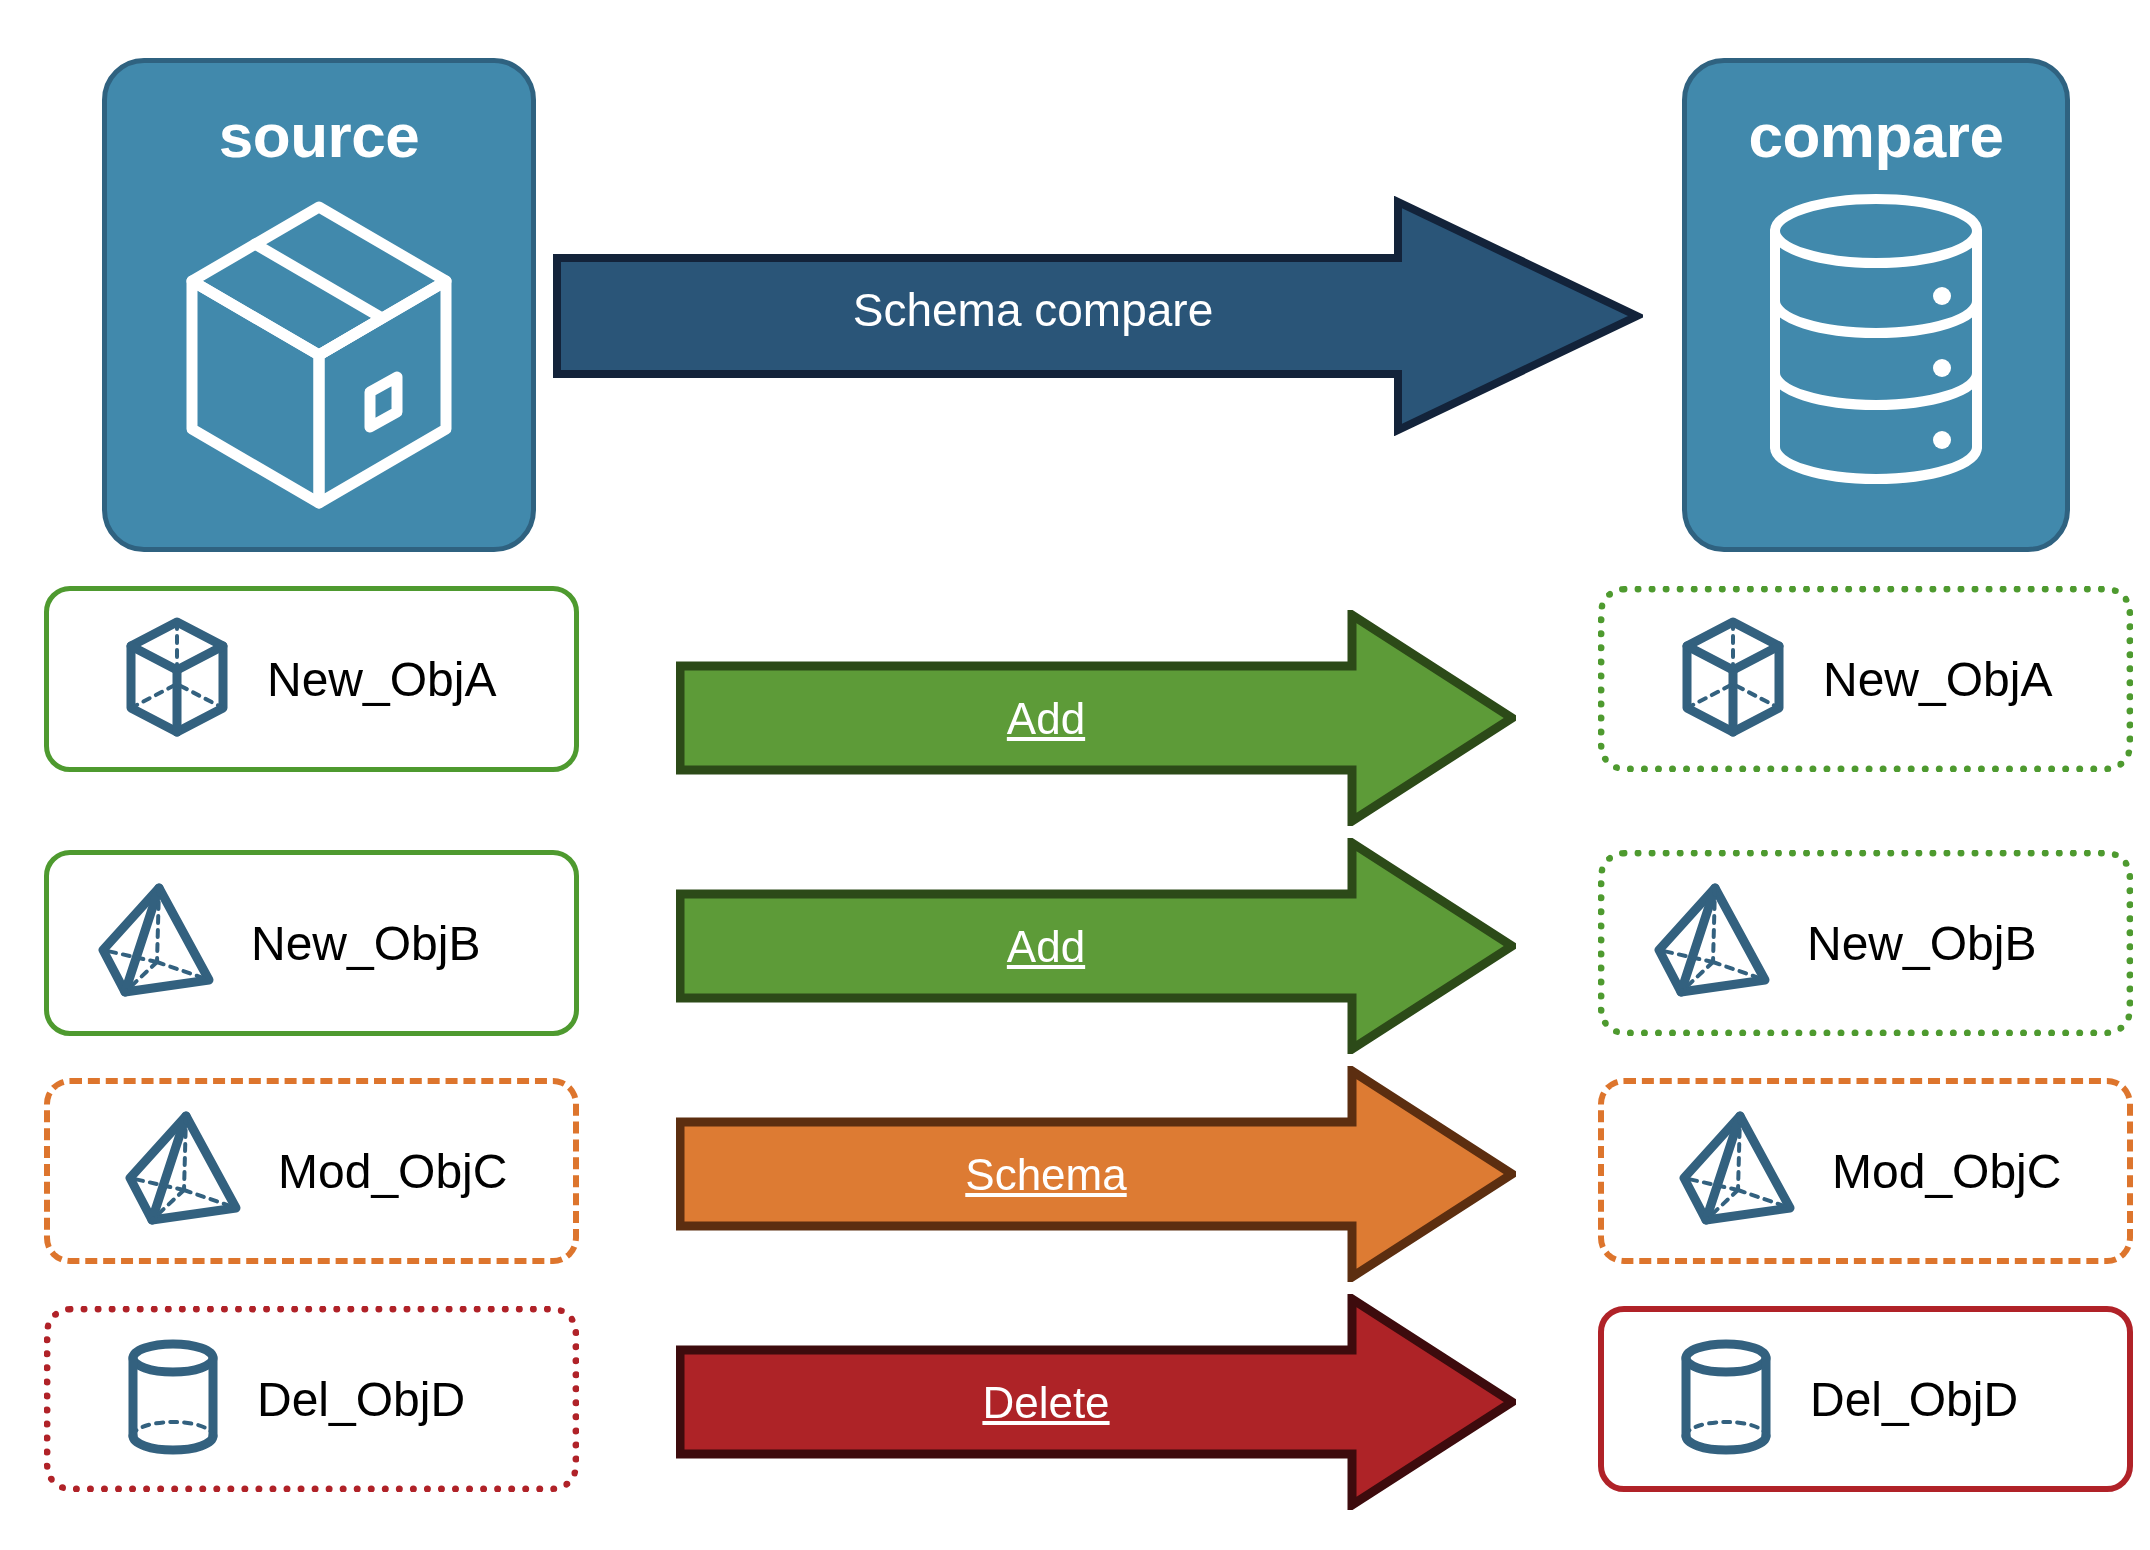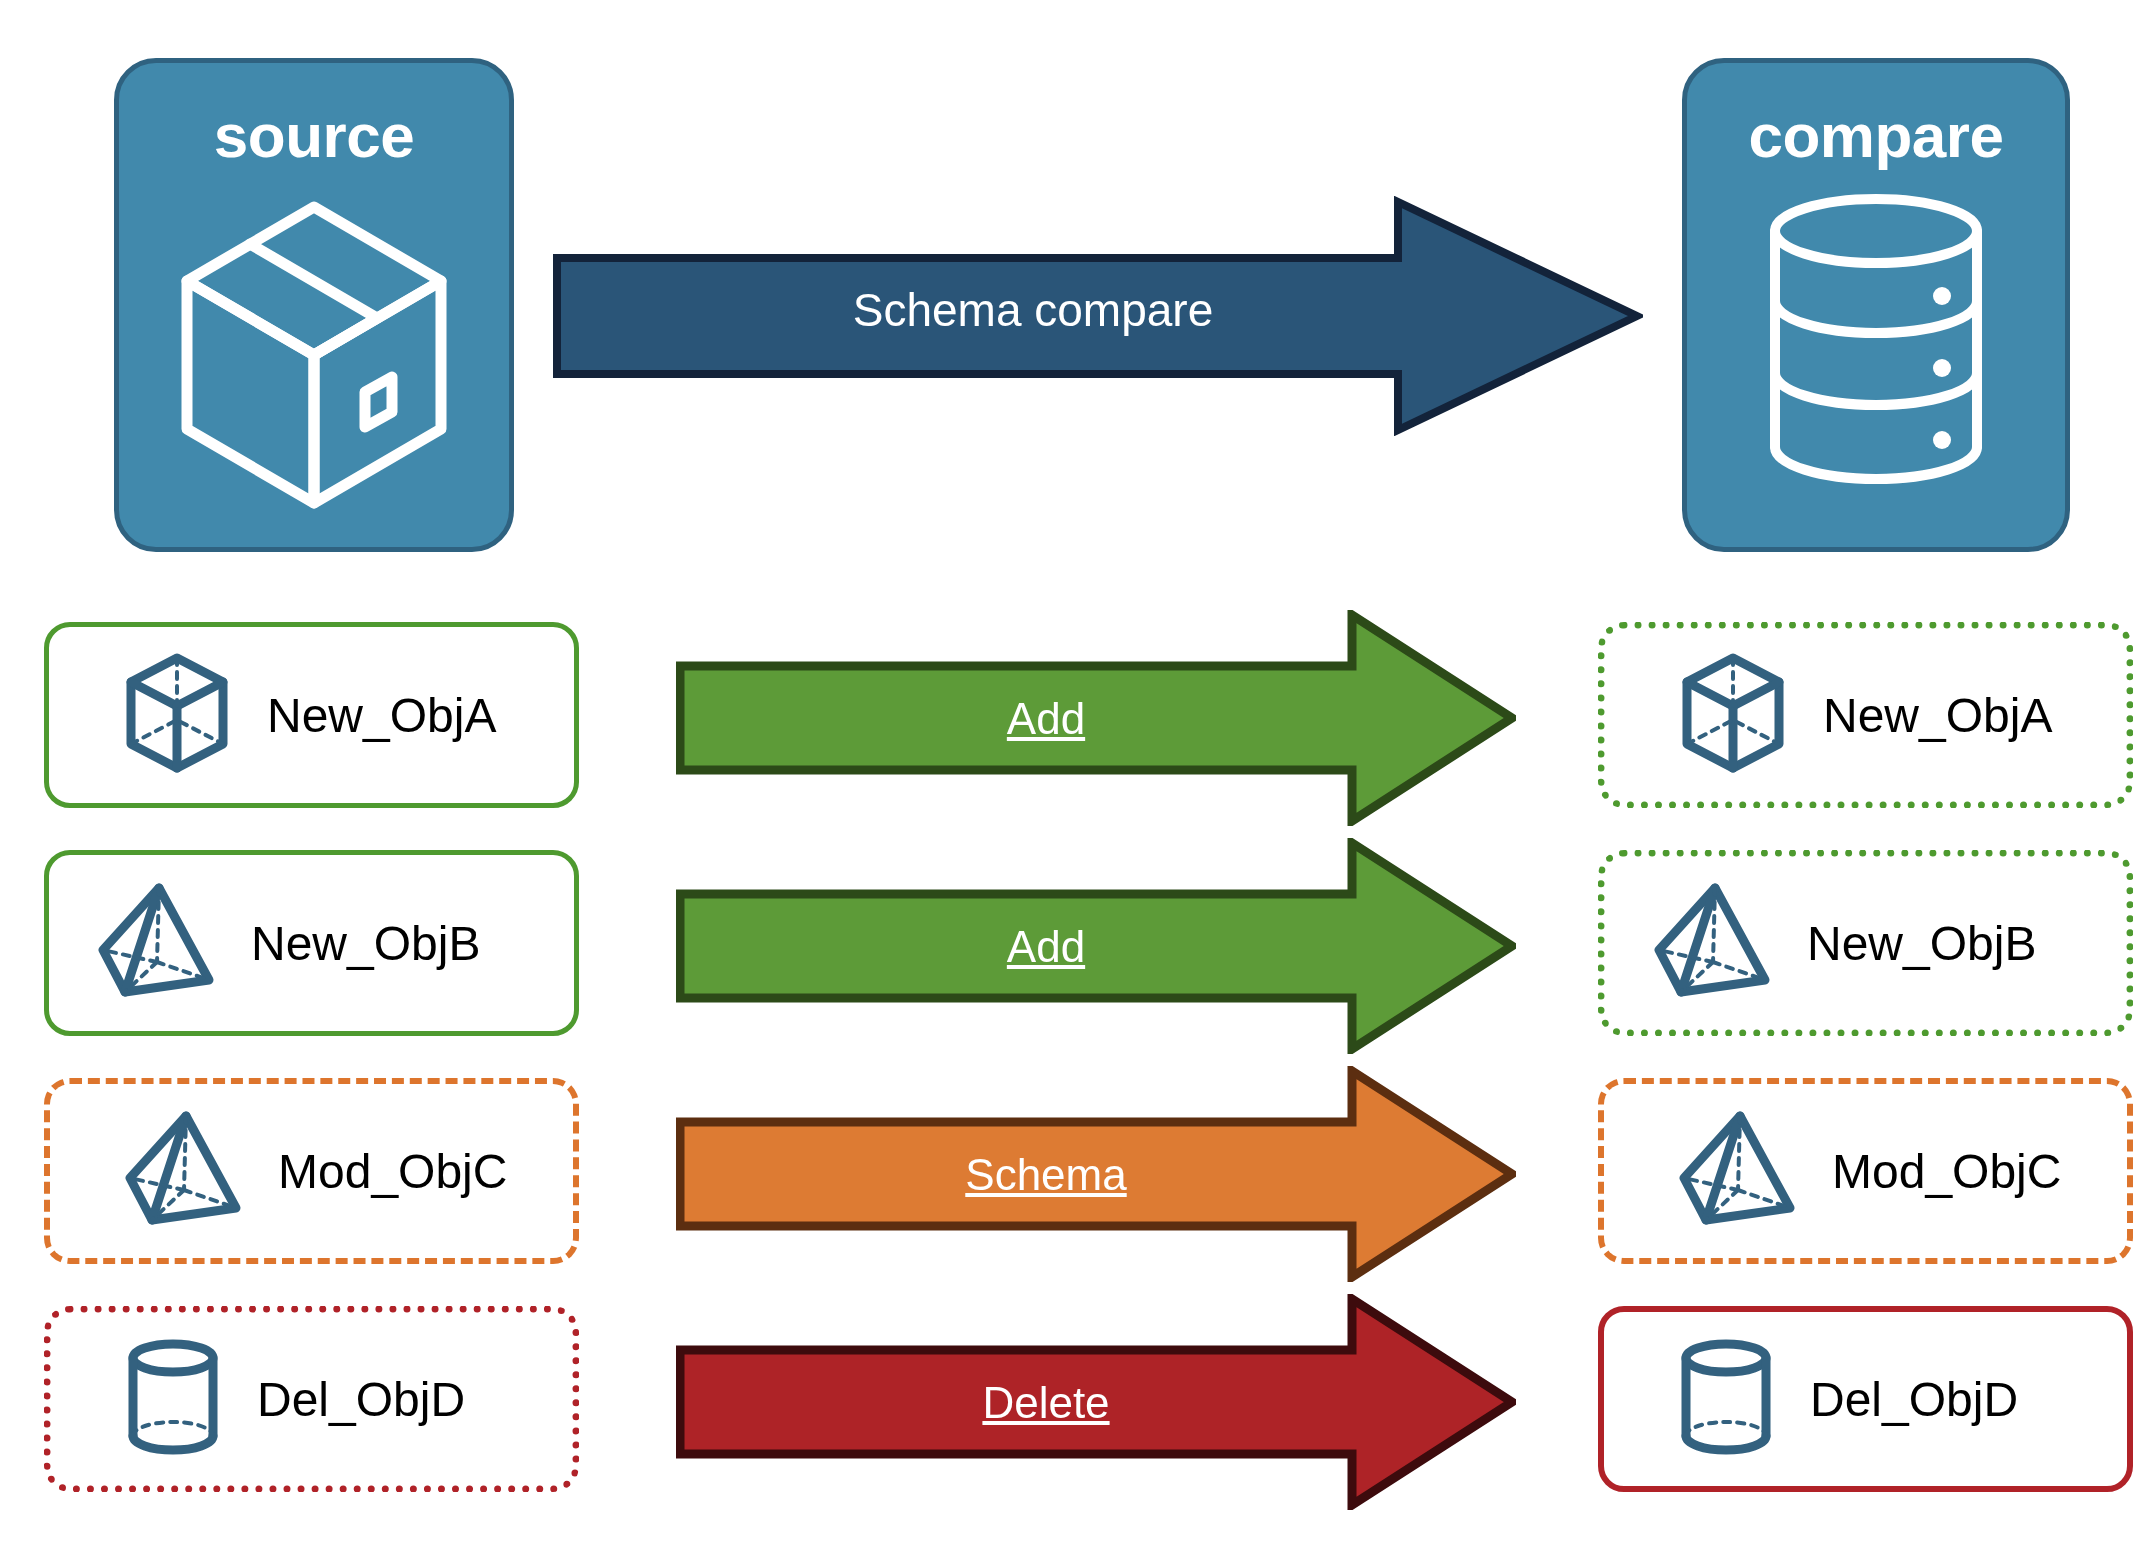--- a/index.html
+++ b/index.html
@@ -19,21 +19,21 @@
   .endpoint {
     position: absolute;
     box-sizing: border-box;
     background: #4189ac;
     border: 5px solid #2f6280;
     border-radius: 42px;
     display: flex;
     flex-direction: column;
     align-items: center;
   }
-  #source-card { left: 114px; top: 58px; width: 400px; height: 494px; }
+  #source-card { left: 102px; top: 58px; width: 434px; height: 494px; }
   #target-card { left: 1682px; top: 58px; width: 388px; height: 494px; }
 
   .endpoint-title {
     color: #ffffff;
     font-weight: bold;
     font-size: 62px;
     line-height: 1;
     margin-top: 42px;
     letter-spacing: -0.5px;
   }
@@ -85,21 +85,21 @@
   }
 
   
   .bd-green-solid  { border: 5px solid #4e9a2f; }
   .bd-green-dotted { border: 7px dotted #4e9a2f; }
   .bd-orange-dash  { border: 6px dashed #dd752d; }
   .bd-red-dotted   { border: 7px dotted #b02228; }
   .bd-red-solid    { border: 6px solid #b02228; }
 
   
-  .row1 { top: 622px; height: 186px; }
+  .row1 { top: 586px; height: 186px; }
   .row2 { top: 850px; height: 186px; padding-left: 46px; }
   .row3 { top: 1078px; height: 186px; }
   .row4 { top: 1306px; height: 186px; }
 
   
   .action-arrow {
     position: absolute;
     left: 676px;
     width: 840px;
     height: 216px;

